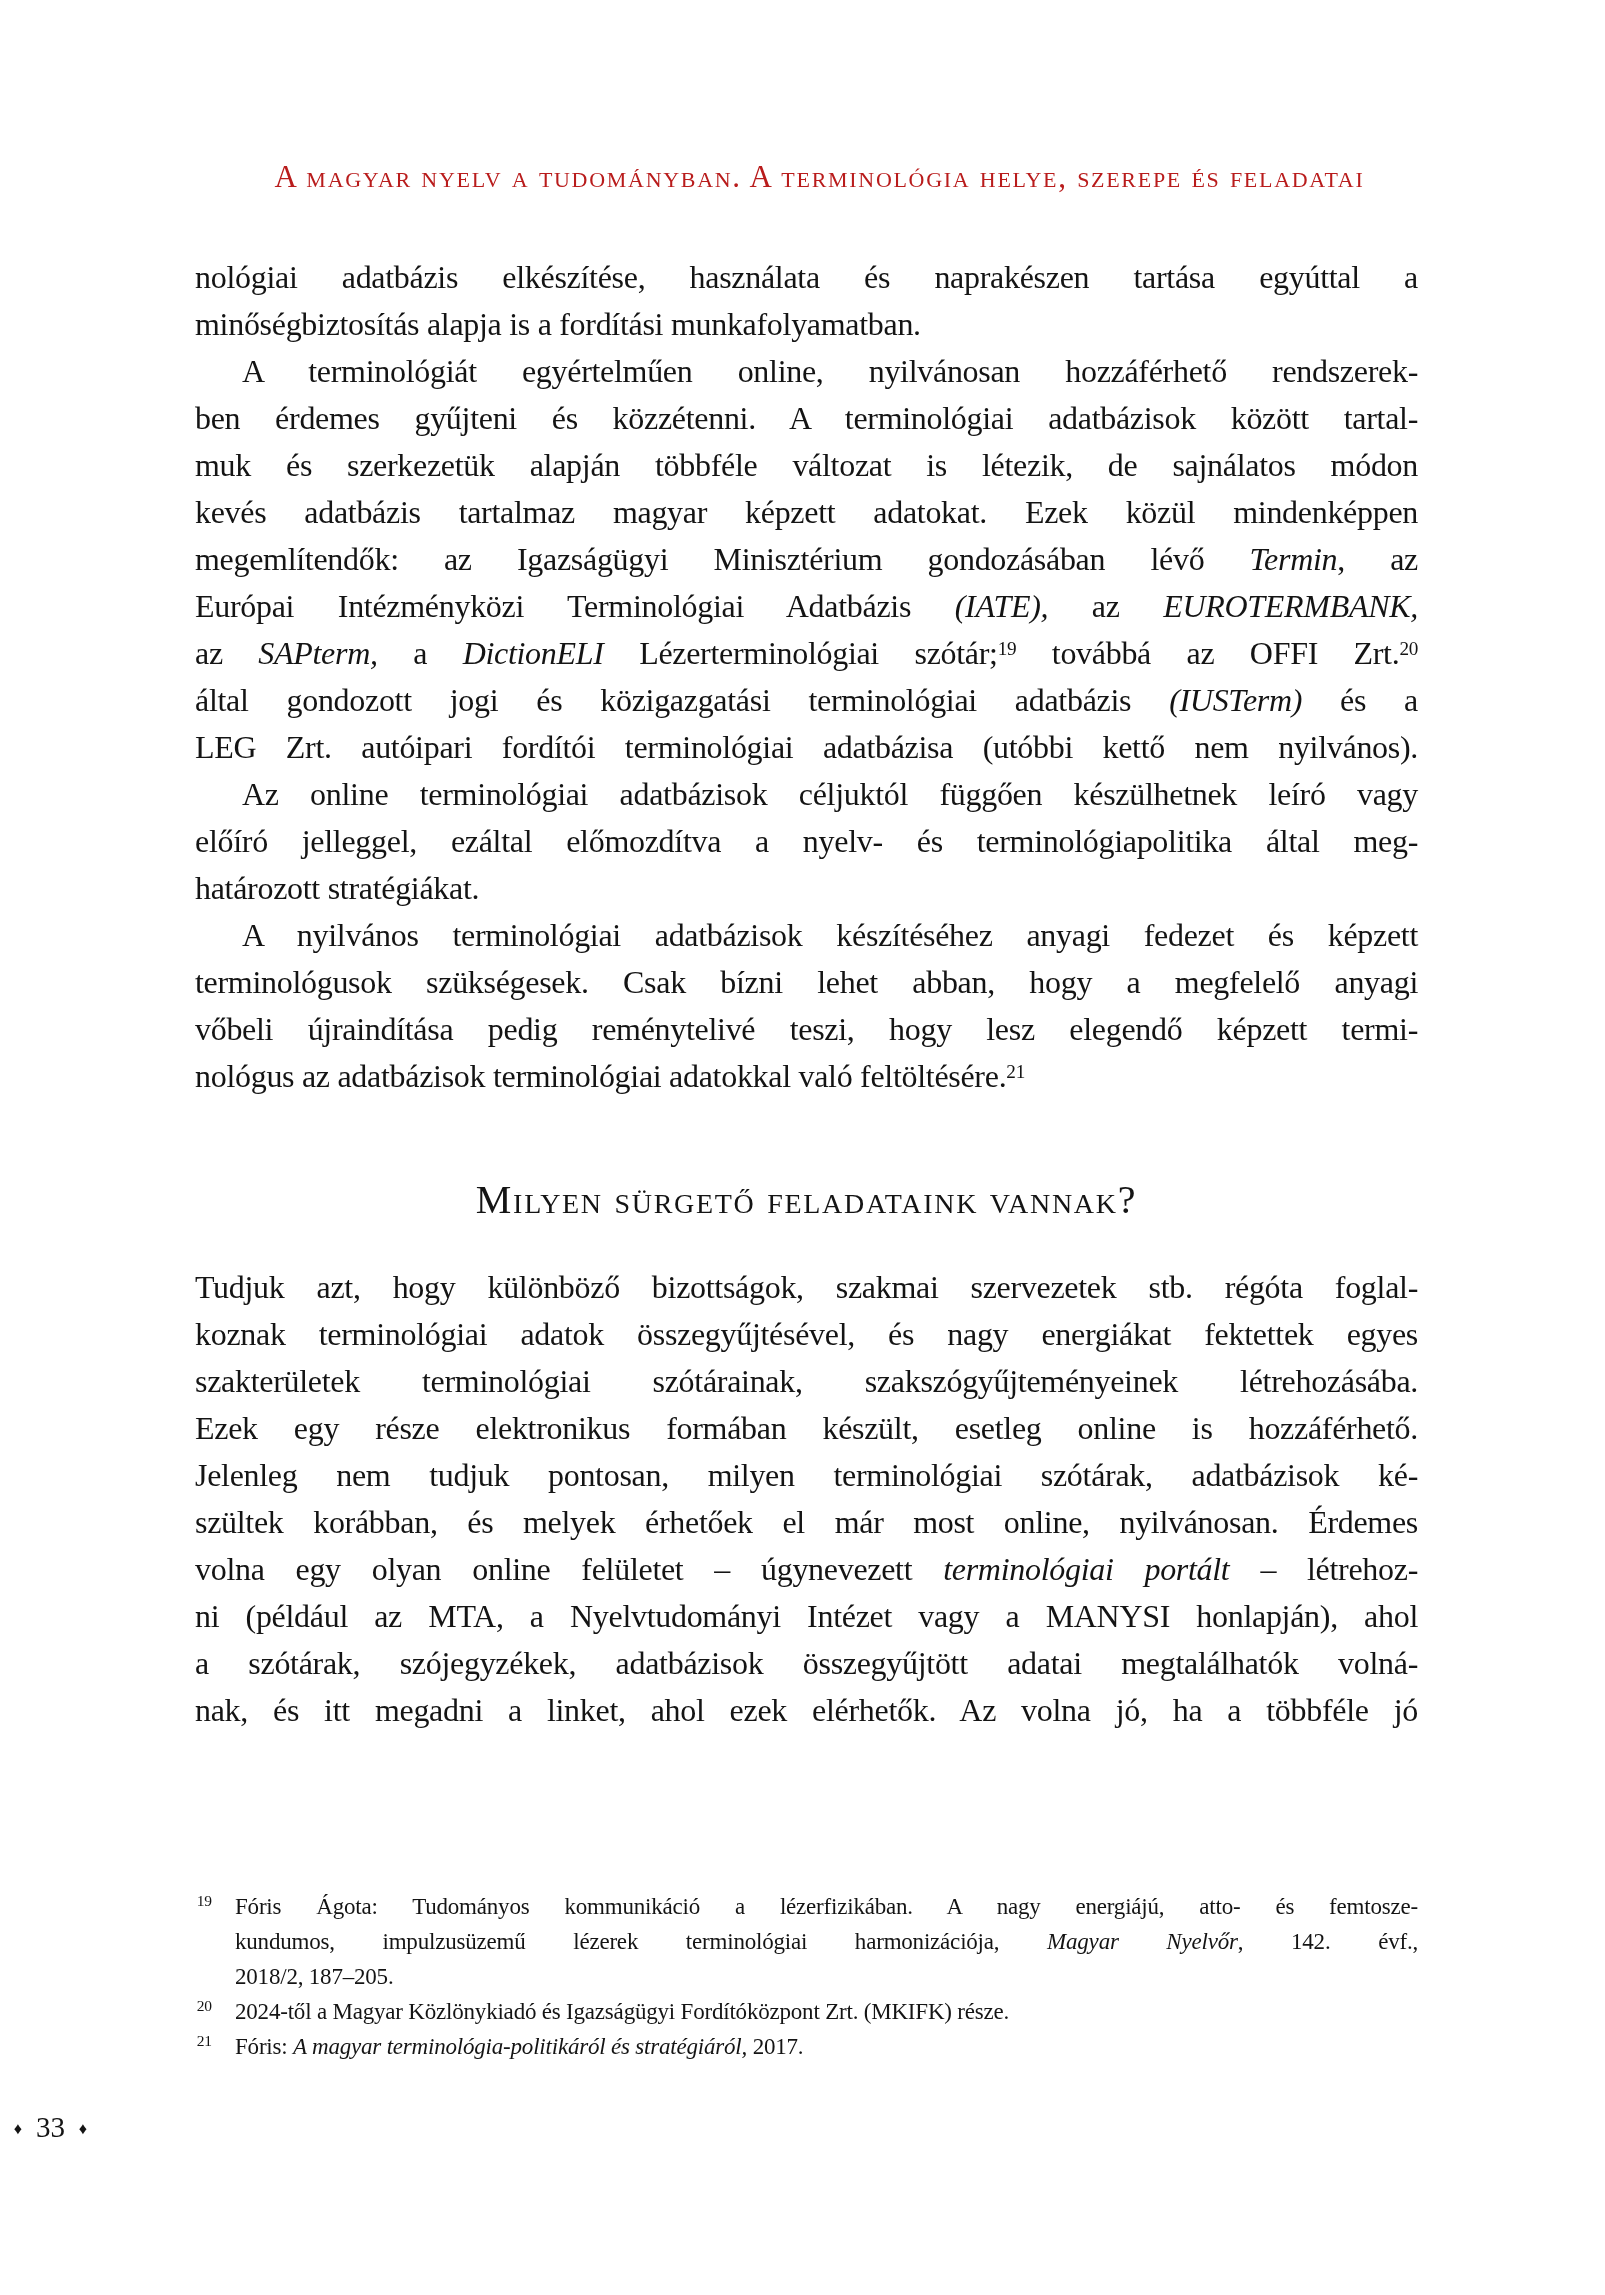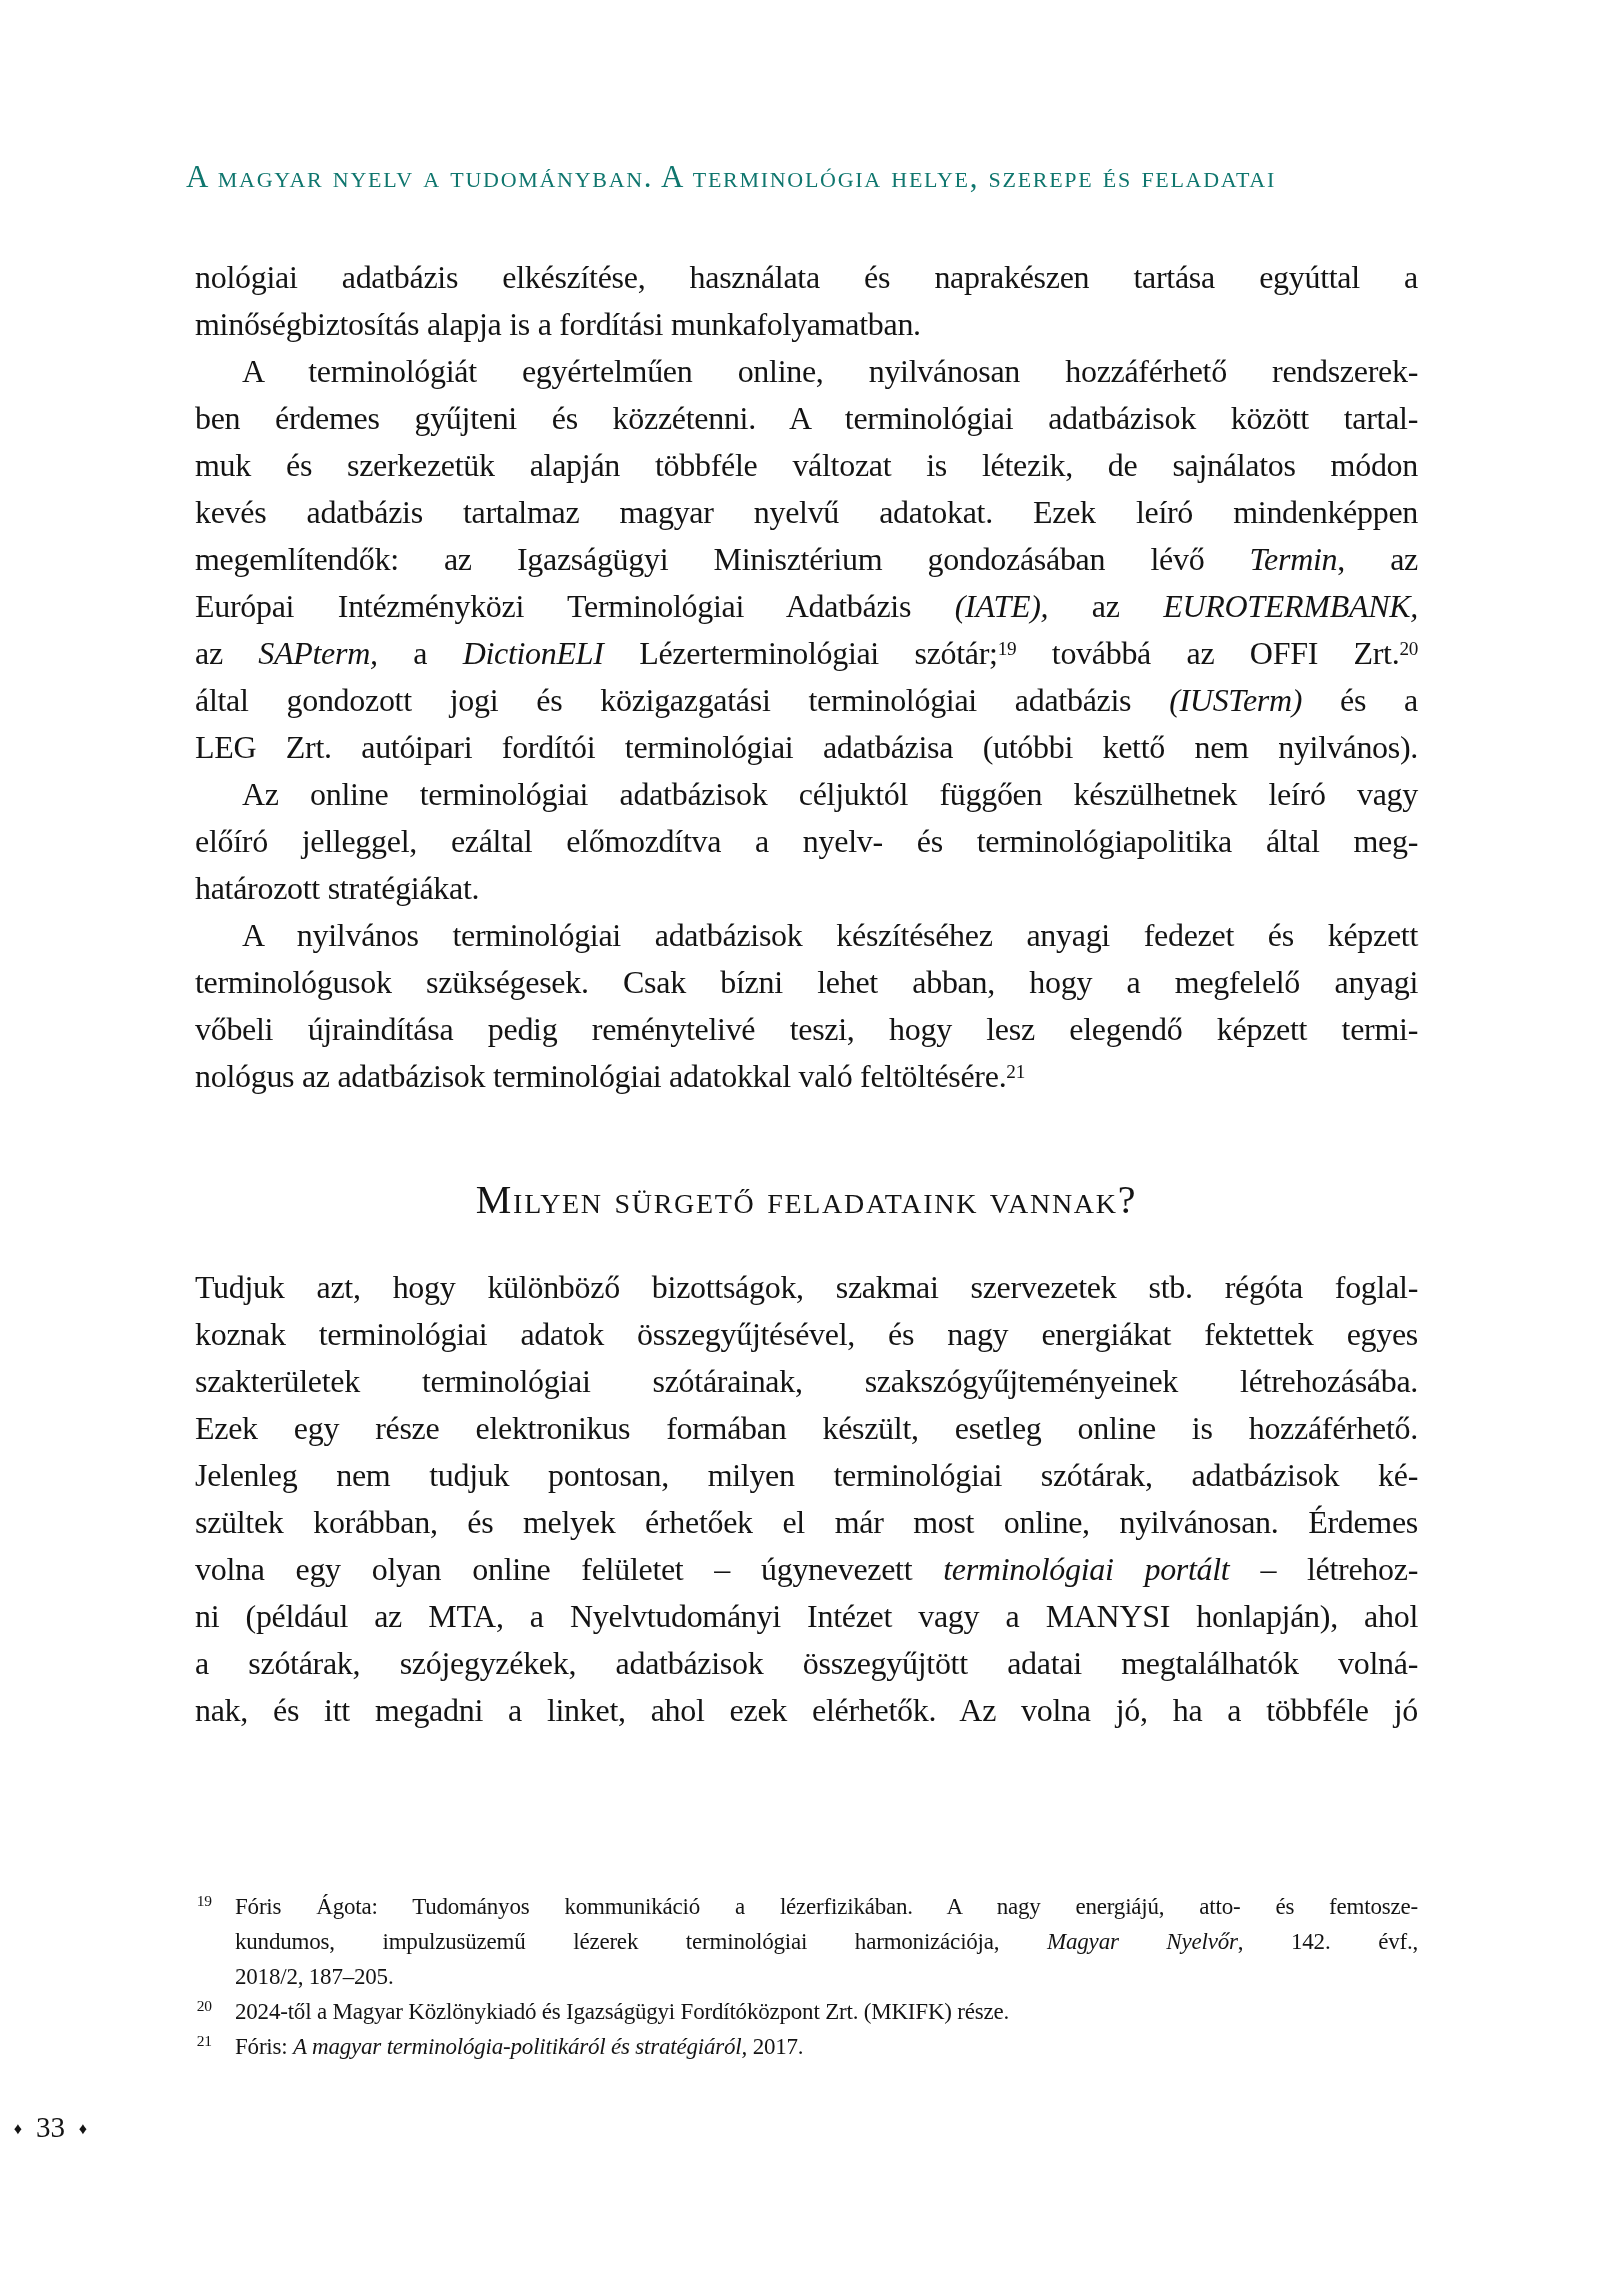--- a/index.html
+++ b/index.html
@@ -5,25 +5,26 @@
   html,body { margin:0; padding:0; background:#ffffff; }
   .page {
     position:relative;
     width:1605px; height:2295px;
     background:#ffffff;
     color:#141414;
     font-family:"Liberation Serif", serif;
     overflow:hidden;
   }
   .running-header {
-    position:absolute; top:158px; left:186px; width:1221px;
+    position:absolute; top:158px; left:209px; width:1221px;
+    text-align:center;
     font-variant:small-caps;
     font-size:31px; line-height:38px;
     letter-spacing:1.7px;
-    color:#0f766e;
+    color:#b91c1c;
     white-space:nowrap;
   }
   .flow {
     position:absolute; top:254px; left:195px; width:1223px;
     font-size:32px; line-height:47px;
     letter-spacing:-0.3px;
   }
   .para { margin:0; }
   .para.indent .line:first-child { text-indent:47px; }
   .line { white-space:normal; text-align:left; }
@@ -62,21 +63,21 @@
 
   <div class="flow" id="flow">
       <div class="para">
         <div class="line just">nológiai adatbázis elkészítése, használata és naprakészen tartása egyúttal a</div>
         <div class="line">minőségbiztosítás alapja is a fordítási munkafolyamatban.</div>
       </div>
       <div class="para indent">
         <div class="line just">A terminológiát egyértelműen online, nyilvánosan hozzáférhető rendszerek-</div>
         <div class="line just">ben érdemes gyűjteni és közzétenni. A terminológiai adatbázisok között tartal-</div>
         <div class="line just">muk és szerkezetük alapján többféle változat is létezik, de sajnálatos módon</div>
-        <div class="line just">kevés adatbázis tartalmaz magyar nyelvű adatokat. Ezek leíró mindenképpen</div>
+        <div class="line just">kevés adatbázis tartalmaz magyar képzett adatokat. Ezek közül mindenképpen</div>
         <div class="line just">megemlítendők: az Igazságügyi Minisztérium gondozásában lévő <span class="i">Termin</span>, az</div>
         <div class="line just">Európai Intézményközi Terminológiai Adatbázis <span class="i">(IATE),</span> az <span class="i">EUROTERMBANK,</span></div>
         <div class="line just">az <span class="i">SAPterm,</span> a <span class="i">DictionELI</span> Lézerterminológiai szótár;<span class="sup">19</span> továbbá az OFFI Zrt.<span class="sup">20</span></div>
         <div class="line just">által gondozott jogi és közigazgatási terminológiai adatbázis <span class="i">(IUSTerm)</span> és a</div>
         <div class="line just">LEG Zrt. autóipari fordítói terminológiai adatbázisa (utóbbi kettő nem nyilvános).</div>
       </div>
       <div class="para indent">
         <div class="line just">Az online terminológiai adatbázisok céljuktól függően készülhetnek leíró vagy</div>
         <div class="line just">előíró jelleggel, ezáltal előmozdítva a nyelv- és terminológiapolitika által meg-</div>
         <div class="line">határozott stratégiákat.</div>

